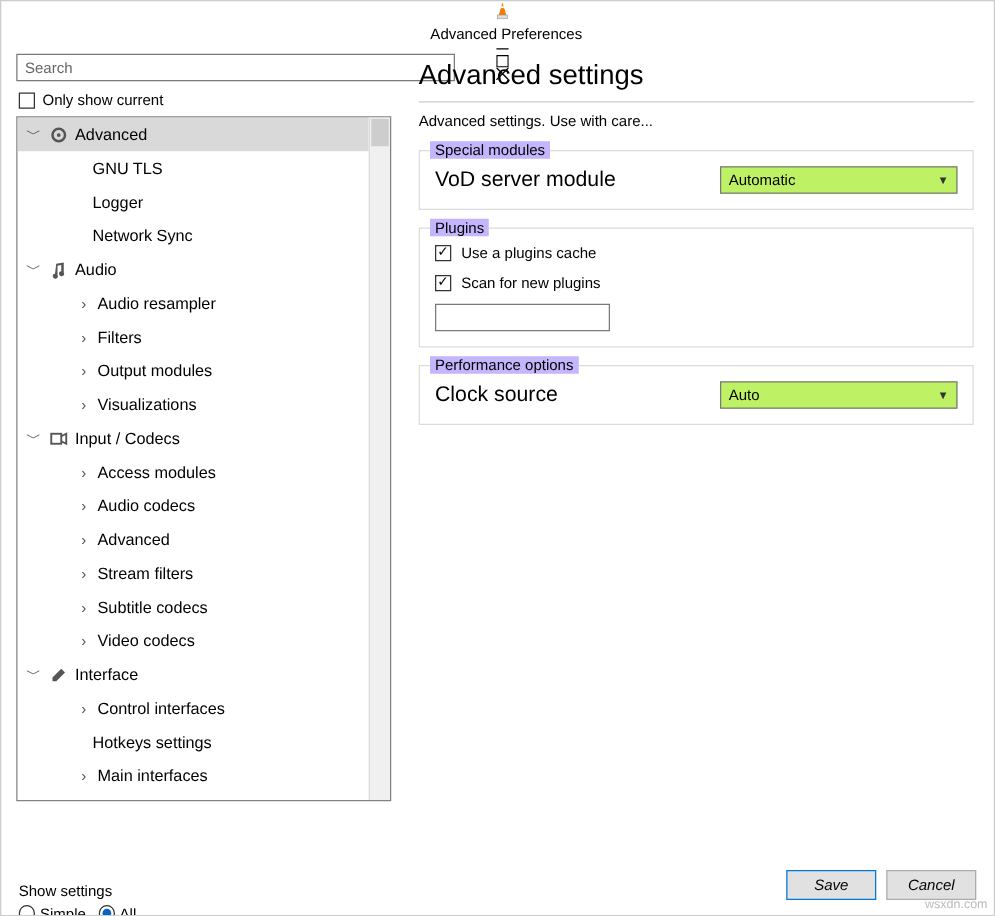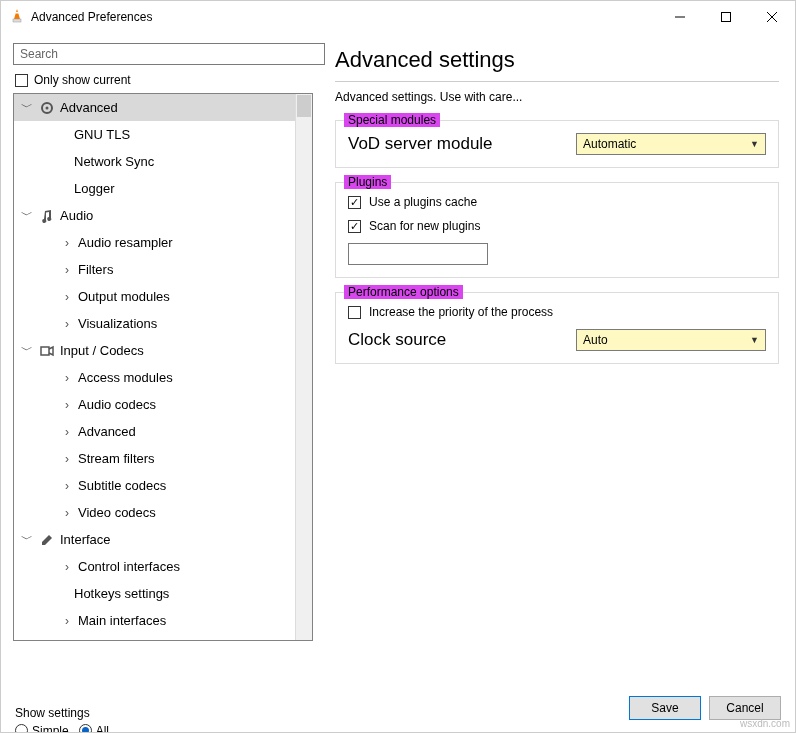--- a/index.html
+++ b/index.html
@@ -1,24 +1,24 @@
 <!DOCTYPE html>
 <html><head>
 <meta charset="utf-8">
 <style>
 * { box-sizing: border-box; font-family: "Segoe UI", Tahoma, sans-serif; font-size: 12px; }
 body { margin: 0; background: #fff; width: 796px; height: 733px; display: flex; flex-direction: column; border: 1px solid #ccc; }
-.titlebar { height: 32px; display: flex; align-items: center; padding-left: 8px; }
+.titlebar { height: 32px; display: flex; align-items: center; padding-left: 8px; flex-direction: column; }
 .titlebar .title { margin-left: 6px; font-size: 12px; }
 .titlebar .spacer { flex: 1; }
 .winbtn { width: 46px; height: 32px; display: flex; align-items: center; justify-content: center; }
 .winbtn svg { width: 10px; height: 10px; }
 .content { flex: 1; display: flex; overflow: hidden; }
 .left { width: 318px; padding: 10px 6px 6px 12px; display: flex; flex-direction: column; }
-.search { width: 312px; height: 22px; border: 1px solid #7a7a7a; padding: 2px 6px; font-size: 12px; }
+.search { width: 351px; height: 22px; border: 1px solid #7a7a7a; padding: 2px 6px; font-size: 12px; }
 .search::placeholder { color: #666; }
 .onlyshow { display: flex; align-items: center; margin: 8px 0 6px 2px; gap: 6px; text-align: center; }
 .chk { width: 13px; height: 13px; border: 1px solid #333; background: #fff; display: inline-flex; align-items: center; justify-content: center; }
 .chk.checked::after { content: "✓"; font-size: 11px; line-height: 1; color: #000; }
 .tree-wrap { border: 1px solid #828282; height: 548px; display: flex; }
 .tree { flex: 1; overflow: hidden; }
 .row { height: 27px; display: flex; align-items: center; padding-left: 6px; gap: 4px; }
 .row.selected { background: #d9d9d9; }
 .row .caret { width: 14px; display: inline-flex; justify-content: center; color: #555; }
 .row .ico { width: 18px; display: inline-flex; justify-content: center; }
@@ -26,39 +26,39 @@
 .row.sub { padding-left: 46px; }
 .row.sub .caret { width: 14px; }
 .row.subnocaret { padding-left: 60px; }
 .scrollbar { width: 17px; background: #f0f0f0; border-left: 1px solid #dcdcdc; position: relative; }
 .scrollbar .thumb { position: absolute; top: 1px; left: 1px; right: 1px; height: 22px; background: #cdcdcd; }
 .right { flex: 1; padding: 10px 16px 0 16px; display: flex; flex-direction: column; }
 .heading { font-size: 22px; font-weight: 400; margin: 4px 0 2px 0; }
 .hr { border-top: 1px solid #ccc; margin: 6px 0 8px 0; }
 .subtext { font-size: 12px; margin-bottom: 16px; }
 .group { border: 1px solid #dcdcdc; margin-bottom: 14px; padding: 12px 12px 12px 12px; position: relative; }
-.group .legend { position: absolute; top: -8px; left: 8px; background: #d946ef; padding: 0 4px; font-size: 12px; }
+.group .legend { position: absolute; top: -8px; left: 8px; background: #c4b5fd; padding: 0 4px; font-size: 12px; }
 .formrow { display: flex; align-items: center; margin-bottom: 10px; min-height: 22px; }
 .formrow:last-child { margin-bottom: 0; }
 .formrow .flabel { flex: 1; font-size: 17px; }
-.select { width: 190px; height: 22px; border: 1px solid #7a7a7a; background: #fef9c3; display: flex; align-items: center; padding: 0 6px; justify-content: space-between; }
+.select { width: 190px; height: 22px; border: 1px solid #7a7a7a; background: #bef264; display: flex; align-items: center; padding: 0 6px; justify-content: space-between; }
 .select .arrow { font-size: 9px; color: #333; }
 .input { width: 140px; height: 22px; border: 1px solid #7a7a7a; background: #fff; }
 .chkrow { display: flex; align-items: center; gap: 8px; margin-bottom: 10px; }
 .footer { height: 54px; border-top: 0; padding: 6px 14px 0 14px; display: flex; align-items: center; }
 .showcol { display: flex; flex-direction: column; margin-top: 27px; }
 .showlbl { font-size: 12px; margin-bottom: 4px; }
 .radios { display: flex; gap: 10px; align-items: center; }
 .radio { display: flex; align-items: center; gap: 4px; }
 .rdot { width: 13px; height: 13px; border: 1px solid #333; border-radius: 50%; display: inline-flex; align-items: center; justify-content: center; }
 .rdot.on::after { content: ""; width: 7px; height: 7px; background: #0a64c8; border-radius: 50%; }
 .btn { height: 24px; padding: 0 14px; border: 1px solid #adadad; background: #e1e1e1; font-size: 12px; display: flex; align-items: center; }
 .btn.primary { border: 1px solid #0078d7; }
 .footer .spacer { flex: 1; }
-.footer .btns { display: flex; gap: 8px; }
+.footer .btns { display: flex; gap: 8px; font-style: italic; }
 .watermark { position: fixed; bottom: 4px; right: 6px; font-size: 10px; color: #bbb; }
 </style>
 </head>
 <body>
 
 <div class="titlebar">
   <span>
     <svg width="16" height="16" viewBox="0 0 16 16">
         <path d="M8 1 L11 11 L5 11 Z" fill="#f57c00"></path>
         <rect x="4" y="11" width="8" height="3" fill="#ddd" stroke="#999" stroke-width="0.5"></rect>
@@ -102,24 +102,24 @@
                 <circle cx="8" cy="8" r="5" fill="none" stroke="#555" stroke-width="2"></circle>
                 <circle cx="8" cy="8" r="1.5" fill="#555"></circle>
               </svg>
             </span>
           <span class="lbl">Advanced</span>
         </div>
         <div class="row subnocaret">
             <span class="lbl">GNU TLS</span>
           </div>
         <div class="row subnocaret">
+            <span class="lbl">Logger</span>
+          </div>
+        <div class="row subnocaret">
             <span class="lbl">Network Sync</span>
-          </div>
-        <div class="row subnocaret">
-            <span class="lbl">Logger</span>
           </div>
 
         <div class="row">
           <span class="caret">﹀</span>
           <span class="ico">
               <svg width="16" height="16" viewBox="0 0 16 16">
                 <path d="M6 3 L12 2 L12 10 A2 2 0 1 1 10 9 L10 4 L7 4.5 L7 12 A2 2 0 1 1 5 11 Z" fill="#555"></path>
               </svg>
             </span>
           <span class="lbl">Audio</span>
@@ -229,24 +229,20 @@
         <span class="chk checked"></span>
         <span>Scan for new plugins</span>
       </div>
       <div class="formrow">
         <input class="input" value="" style="">
       </div>
     </div>
 
     <div class="group">
       <div class="legend">Performance options</div>
-      <div class="chkrow">
-        <span class="chk"></span>
-        <span>Increase the priority of the process</span>
-      </div>
       <div class="formrow">
         <span class="flabel">Clock source</span>
         <div class="select">
           <span>Auto</span>
           <span class="arrow">▼</span>
         </div>
       </div>
     </div>
   </div>
 </div>

